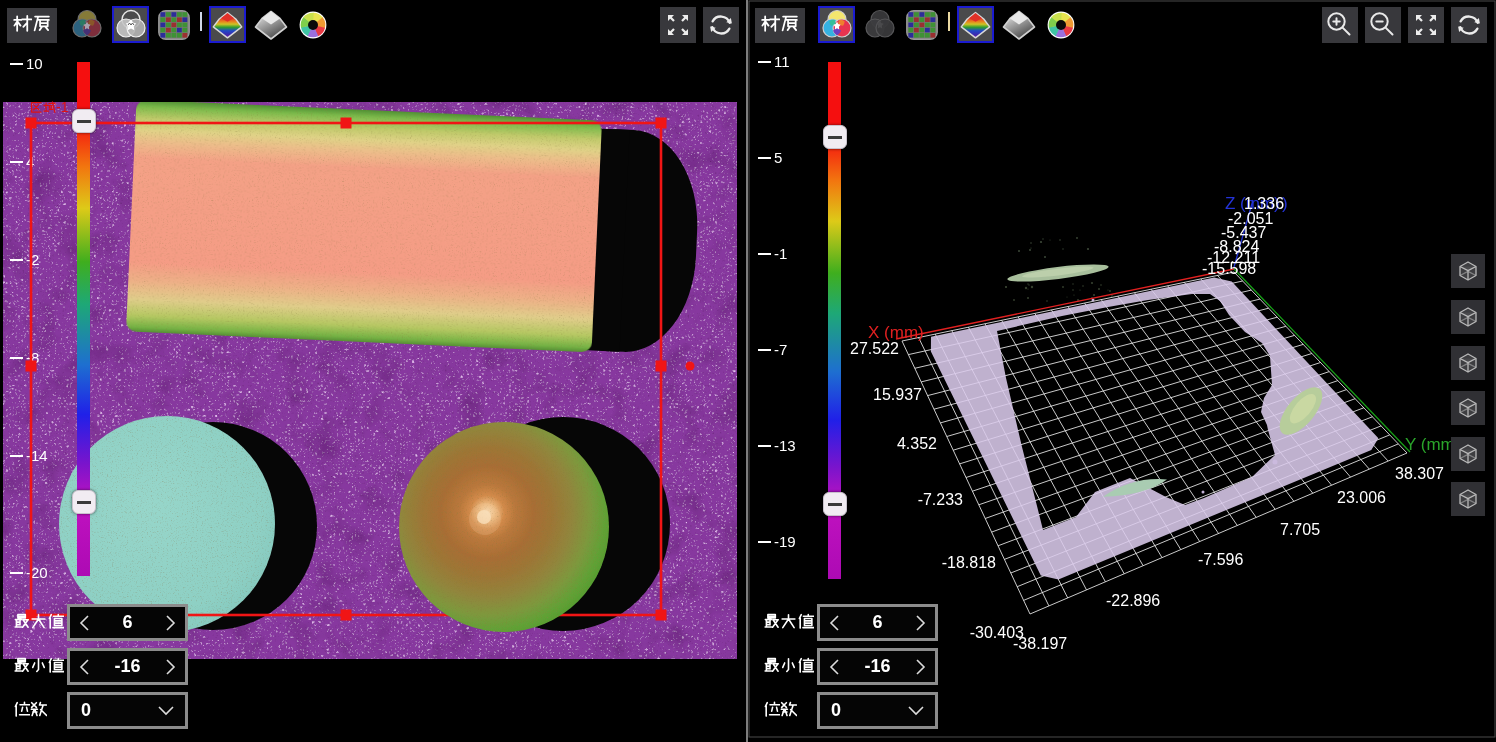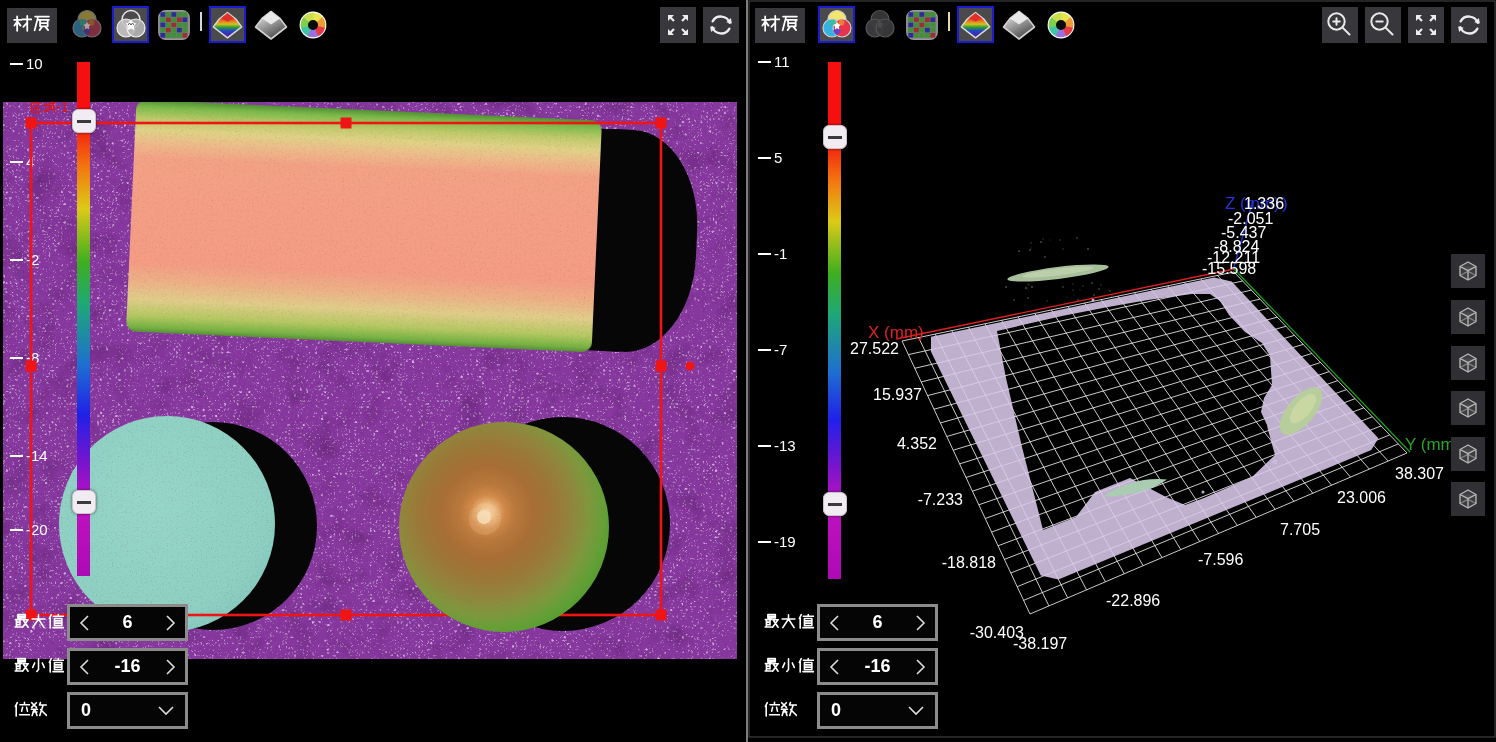--- a/index.html
+++ b/index.html
@@ -93,21 +93,21 @@
   <circle cx="213" cy="526" r="104" fill="#060606"></circle>
   <circle cx="167" cy="524" r="108" fill="url(#discg)" filter="url(#grain)"></circle>
   <circle cx="563" cy="524" r="107" fill="#060606"></circle>
 </g>
 </svg>
     <div class="tick" style="left:10px;top:55px"><span class="dash"></span>10</div>
     <div class="tick" style="left:10px;top:153px"><span class="dash"></span>4</div>
     <div class="tick" style="left:10px;top:251px"><span class="dash"></span>-2</div>
     <div class="tick" style="left:10px;top:349px"><span class="dash"></span>-8</div>
     <div class="tick" style="left:10px;top:447px"><span class="dash"></span>-14</div>
-    <div class="tick" style="left:10px;top:521px"><span class="dash"></span>-20</div>
+    <div class="tick" style="left:10px;top:564px"><span class="dash"></span>-20</div>
     <svg class="abs" style="left:0;top:0" width="746" height="742">
 <g fill="none" stroke="#f01515" stroke-width="2.6">
 <rect x="31" y="123" width="630" height="492"></rect>
 </g>
 <rect x="25.5" y="117.5" width="11.0" height="11.0" fill="#f01515"></rect>
       <rect x="340.5" y="117.5" width="11.0" height="11.0" fill="#f01515"></rect>
       <rect x="655.5" y="117.5" width="11.0" height="11.0" fill="#f01515"></rect>
       <rect x="25.5" y="360.5" width="11.0" height="11.0" fill="#f01515"></rect>
       <rect x="655.5" y="360.5" width="11.0" height="11.0" fill="#f01515"></rect>
       <rect x="25.5" y="609.5" width="11.0" height="11.0" fill="#f01515"></rect>

